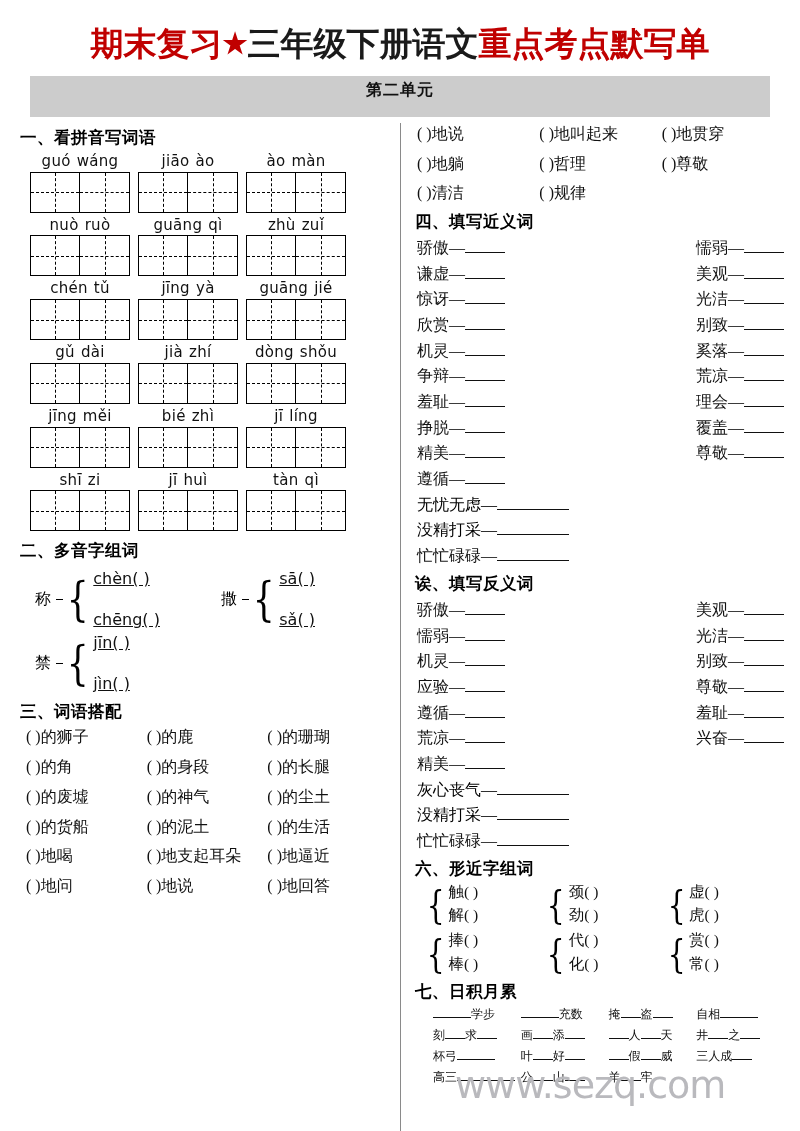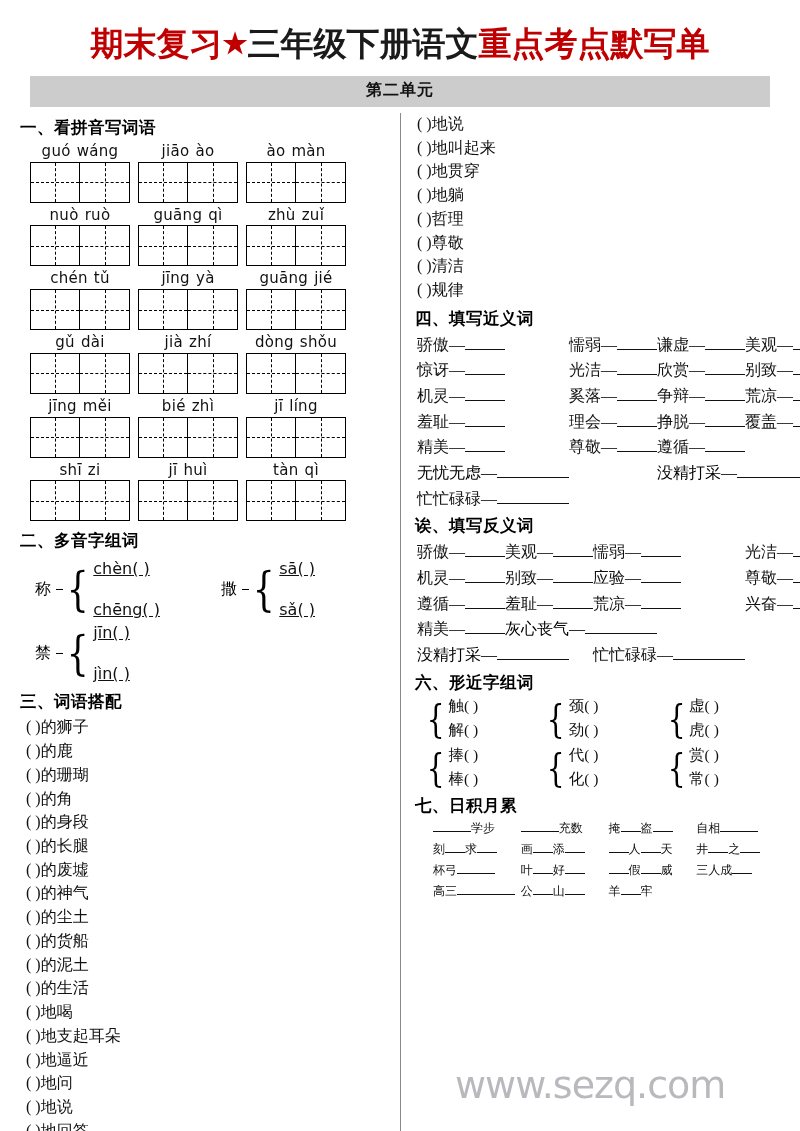--- a/index.html
+++ b/index.html
@@ -27,21 +27,21 @@
   .title .star { color: #c00000; font-size: 28px; vertical-align: 2px; }
 
   
   .banner {
     margin: 6px 30px 6px 30px;
     background: #cccccc;
     text-align: center;
     font-size: 16px;
     font-weight: bold;
     color: #111;
-    padding: 4px 0 6px 0;
+    padding: 4px 0 16px 0;
     letter-spacing: 1px;
   }
 
   
   .body-cols {
     display: flex;
     padding: 0 16px 0 16px;
     height: 1020px;
   }
   .col {
@@ -129,31 +129,31 @@
     white-space: nowrap;
     font-family: "DejaVu Sans", sans-serif;
     text-decoration: underline;
   }
   .two-brace { display: flex; }
   .two-brace > .brace-row { flex: 1; }
 
   
   .pair-list {
     display: grid;
-    grid-template-columns: 1fr;
-    row-gap: 1px;
+    grid-template-columns: 1fr 1fr 1fr;
+    row-gap: 7px;
     padding-left: 10px;
     font-size: 16px;
   }
   .pair-item { white-space: nowrap; color: #111; line-height: 1.42; }
 
   
   .syn-grid {
     display: grid;
-    grid-template-columns: 1fr 1fr 1fr 1fr;
+    grid-template-columns: 1fr;
     row-gap: 2px;
     padding-left: 2px;
     font-size: 16px;
   }
   .syn-item { white-space: nowrap; line-height: 1.48; color: #111; }
   .ul-s { display: inline-block; width: 40px; border-bottom: 1.3px solid #111; }
   .ul-m { display: inline-block; width: 72px; border-bottom: 1.3px solid #111; }
   .syn-wide2 { grid-column: span 2; white-space: nowrap; line-height: 1.48; }
 
   

